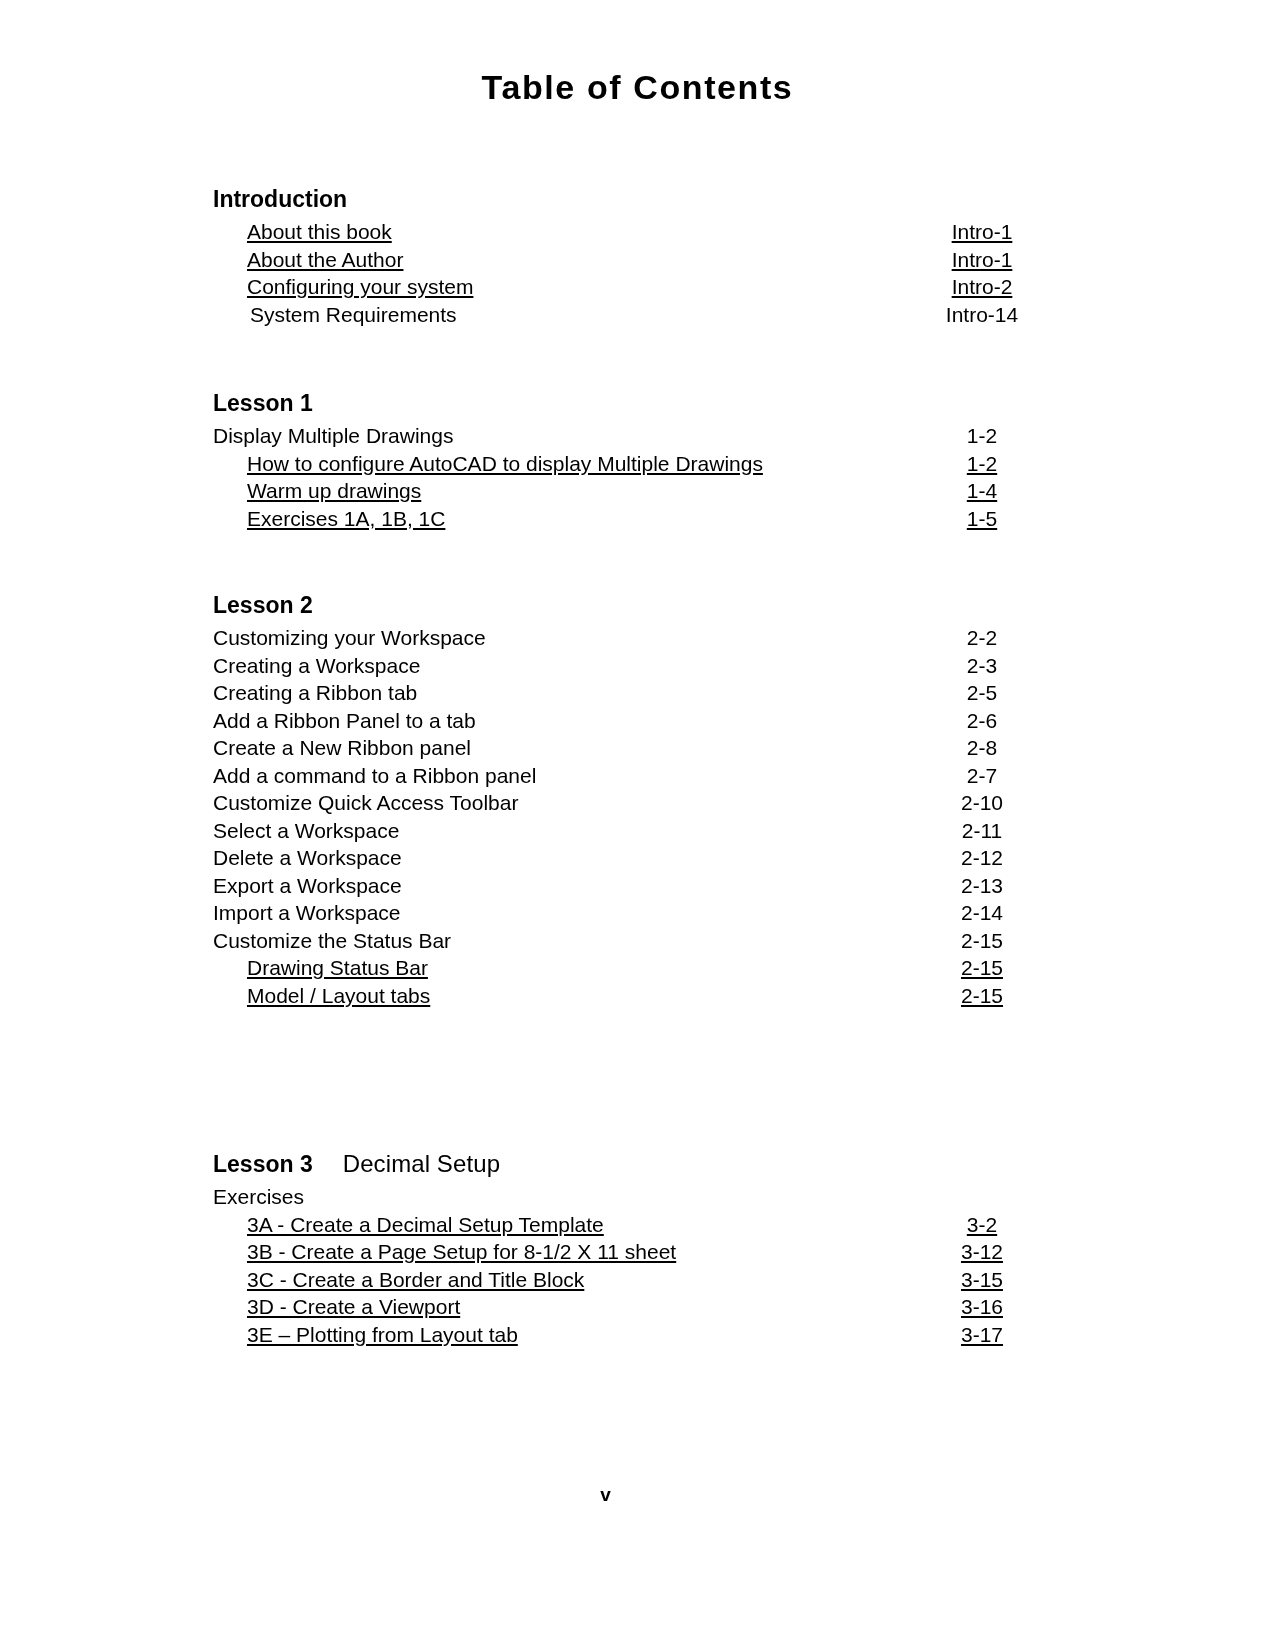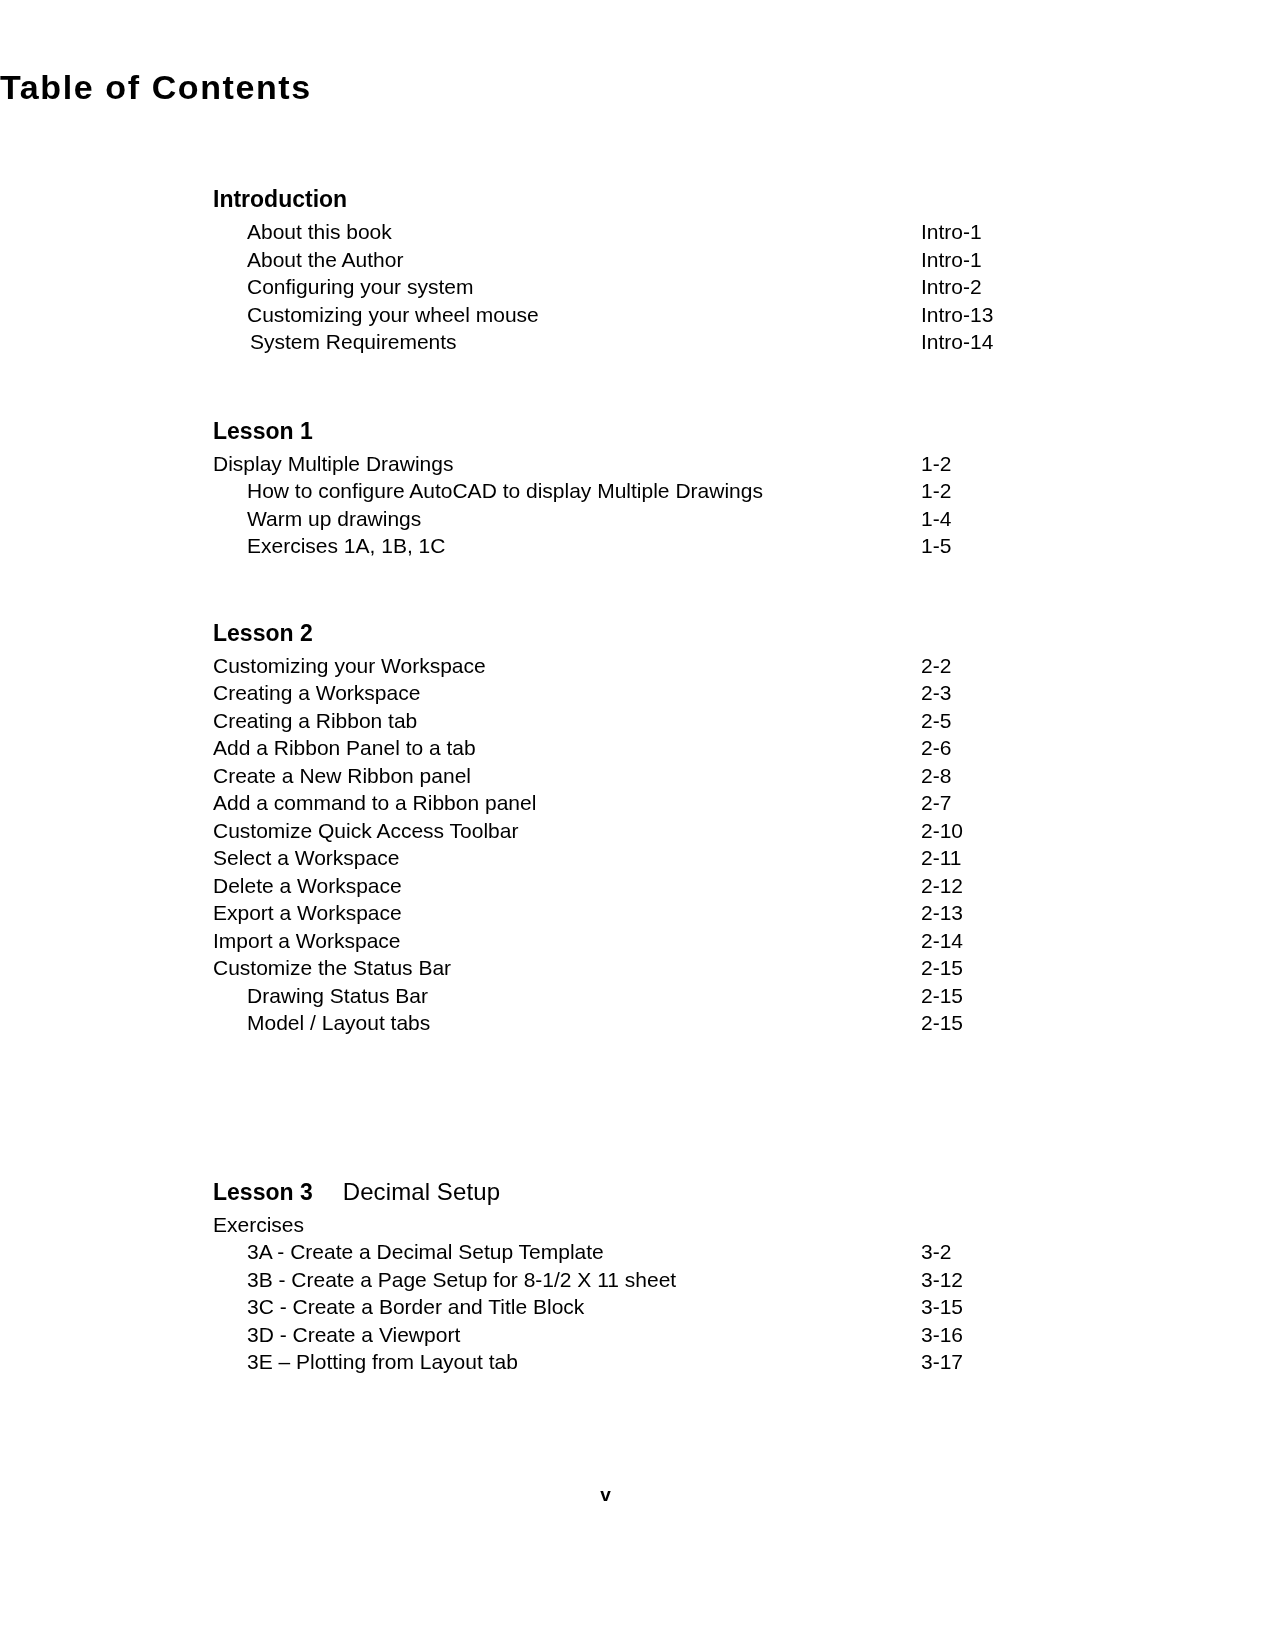--- a/index.html
+++ b/index.html
@@ -20,20 +20,21 @@
     width: 1275px;
     height: 1650px;
     box-sizing: border-box;
     overflow: hidden;
   }
   .doc-title {
     position: absolute;
     top: 68px;
     left: 0;
     width: 1275px;
+    text-align: center;
     font-size: 34px;
     font-weight: bold;
     letter-spacing: 1.6px;
   }
   .content {
     position: absolute;
     left: 213px;
     top: 184px;
     width: 830px;
   }
@@ -62,24 +63,24 @@
   }
   .entry .label {
     flex: 0 0 auto;
   }
   .entry .spacer {
     flex: 1 1 auto;
   }
   .entry .pagenum {
     flex: 0 0 auto;
     width: 122px;
-    text-align: left;
+    text-align: center;
   }
   .indent-0 { padding-left: 0px; }
-  .indent-1 { padding-left: 34px; }
+  .indent-1 { padding-left: 34px; text-decoration: underline; }
   .indent-2 { padding-left: 37px; }
 
   .gap-intro { height: 60px; }
   .gap-l1 { height: 58px; }
   .gap-l2 { height: 140px; }
 
   .footer {
     position: absolute;
     top: 1484px;
     left: 0;
@@ -114,25 +115,20 @@
       <div class="entry indent-1">
         <span class="label">About the Author</span>
         <span class="spacer"></span>
         <span class="pagenum">Intro-1</span>
       </div>
       <div class="entry indent-1">
         <span class="label">Configuring your system</span>
         <span class="spacer"></span>
         <span class="pagenum">Intro-2</span>
       </div>
-      <div class="entry indent-1">
-        <span class="label">Customizing your wheel mouse</span>
-        <span class="spacer"></span>
-        <span class="pagenum">Intro-13</span>
-      </div>
       <div class="entry indent-2">
         <span class="label">System Requirements</span>
         <span class="spacer"></span>
         <span class="pagenum">Intro-14</span>
       </div>
     </div>
 
     <div class="gap-intro"></div>
 
     <div class="section">

